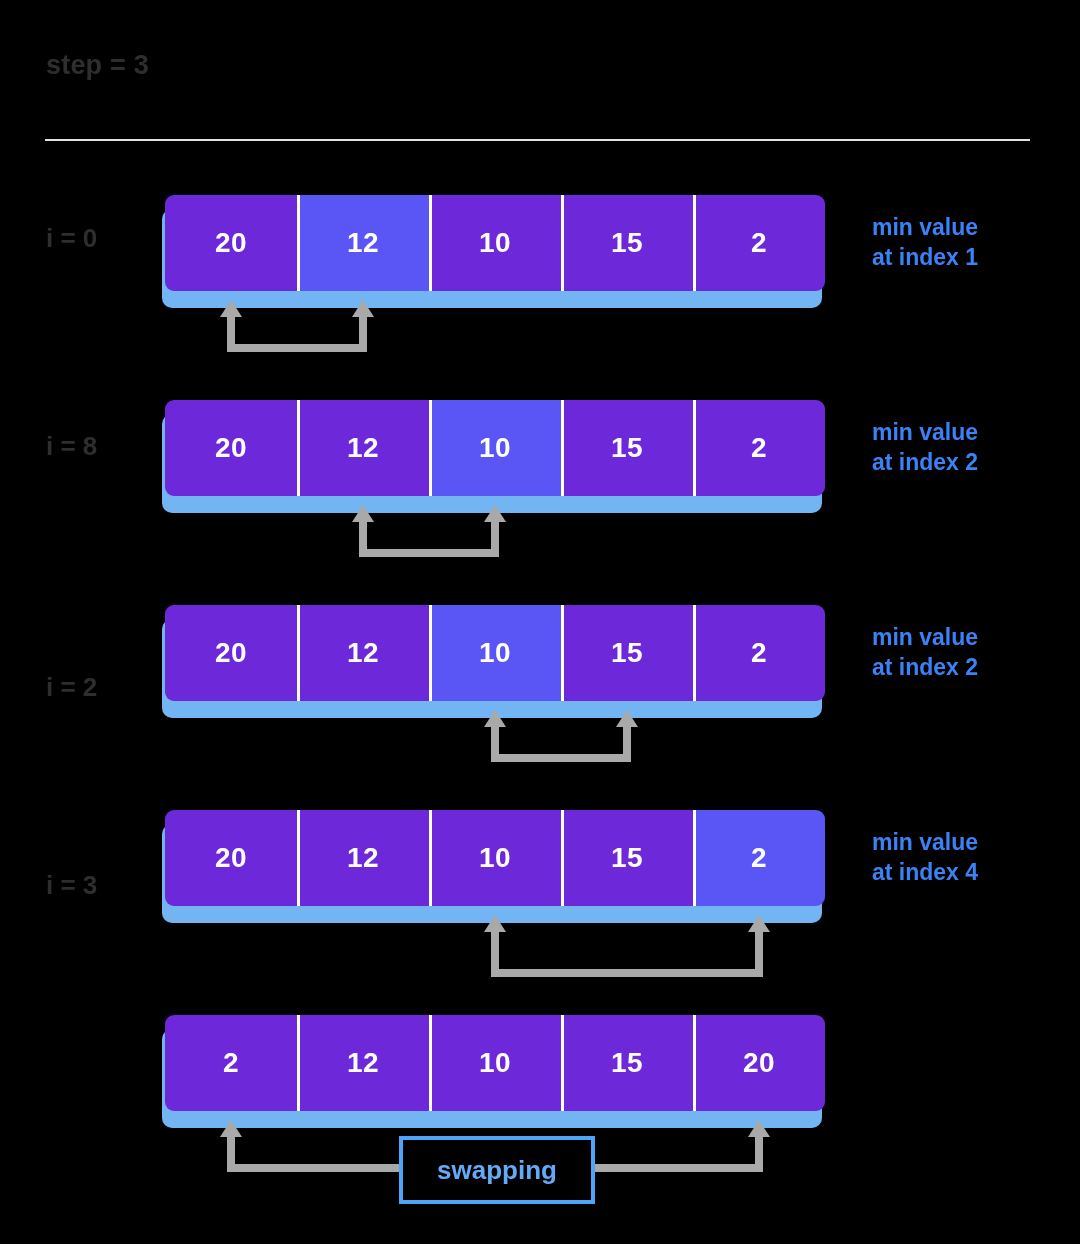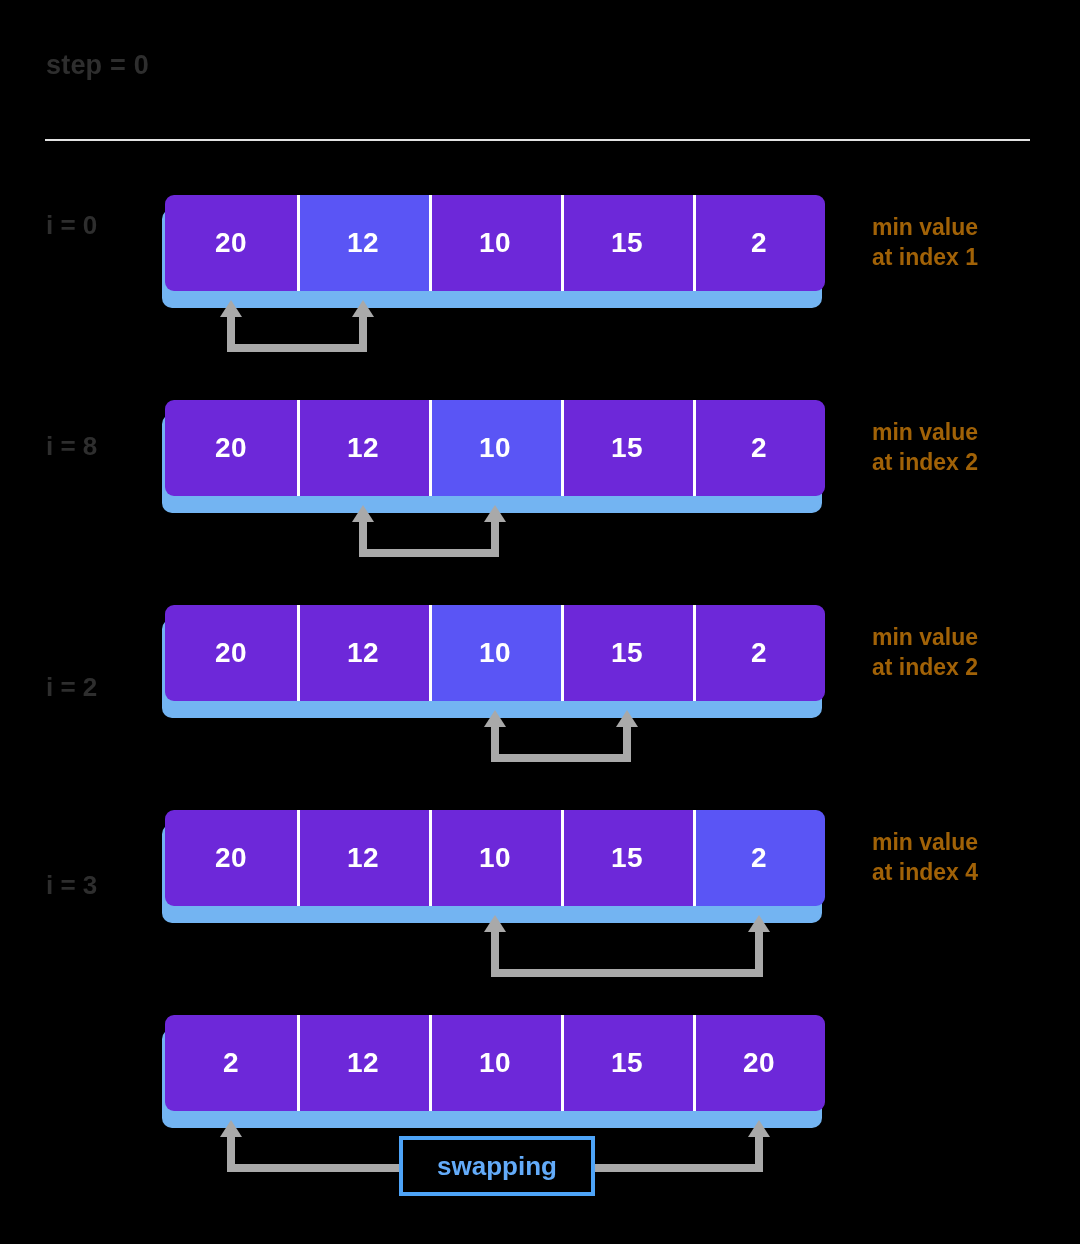--- a/index.html
+++ b/index.html
@@ -50,21 +50,21 @@
     font-size: 26px;
     font-weight: bold;
     color: #2e2e2e;
     white-space: nowrap;
   }
   .row-note {
     position: absolute;
     left: 872px;
     font-size: 23px;
     font-weight: bold;
-    color: #a16207;
+    color: #3b82f6;
     line-height: 1.32;
     white-space: pre-line;
   }
 
   
   .array-wrap {
     position: absolute;
     left: 165px;
     width: 660px;
   }
@@ -118,42 +118,42 @@
     position: absolute;
     pointer-events: none;
   }
 
   
   #swap-badge {
     position: absolute;
     left: 399px;
     top: 1136px;
     width: 196px;
-    height: 60px;
+    height: 68px;
     box-sizing: border-box;
     border: 4px solid #4ea4f8;
     background: #000000;
     display: flex;
     align-items: center;
     justify-content: center;
     color: #63abf9;
     font-size: 26px;
     font-weight: bold;
   }
 </style>
 </head>
 <body>
 
-<div id="step-header">step = 0</div>
+<div id="step-header">step = 3</div>
 
 <div id="header-rule"></div>
 
 <div id="rows-root">
     <div class="row" style="top: 195px;">
-      <div class="row-label" style="top: 15px;">i = 0</div>
+      <div class="row-label" style="top: 28px;">i = 0</div>
       <div class="row-note" style="top: 17px;">min value
 at index 1</div>
       <div class="array-wrap">
         <div class="array-shadow"></div>
         <div class="array-bar">
           <div class="cell">
             <span>20</span>
           </div>
           <div class="cell highlight">
             <div class="divider"></div>

